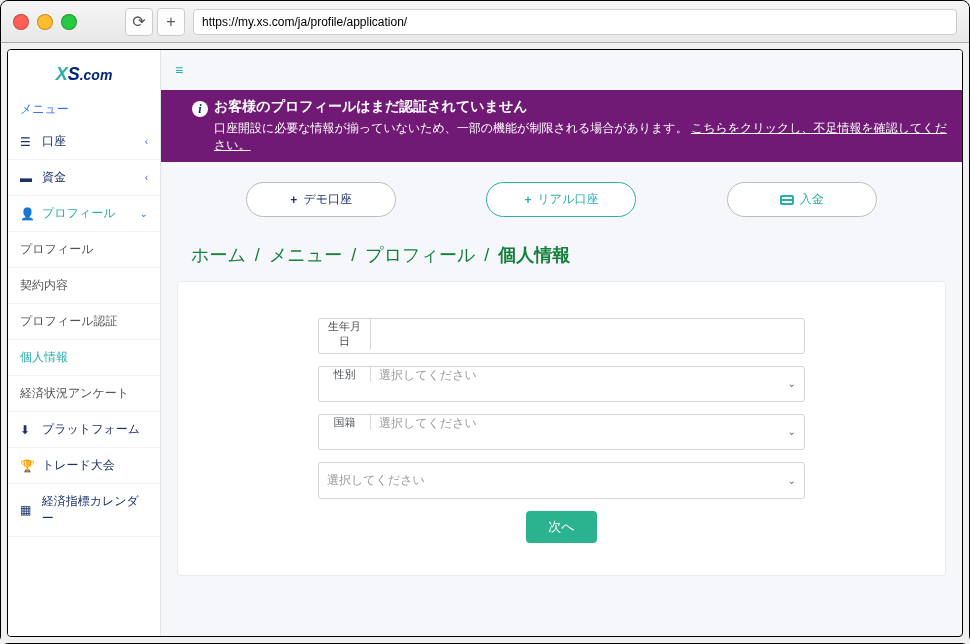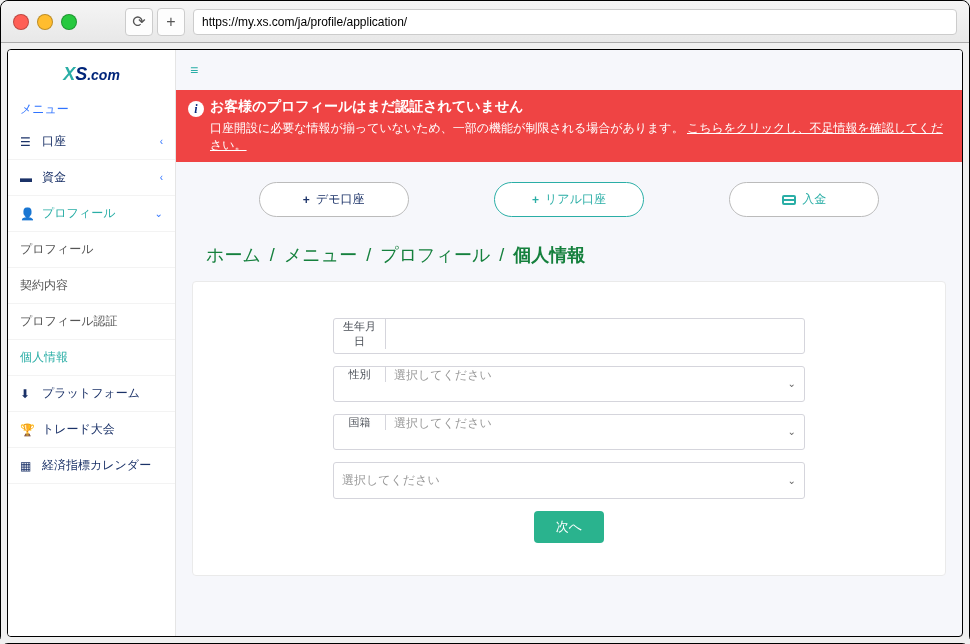--- a/index.html
+++ b/index.html
@@ -12,21 +12,21 @@
 .dot.red { background: #ff5f56; }
 .dot.yellow { background: #ffbd2e; }
 .dot.green { background: #27c93f; }
 .tb-btn { width: 28px; height: 28px; border: 1px solid #ccc; border-radius: 4px; background: #fdfdfd; display: flex; align-items: center; justify-content: center; margin-left: 4px; font-size: 16px; color: #555; }
 .browser-header .btns { display:flex; margin-left:108px; }
 .url { flex: 1; margin-left: 8px; height: 26px; border: 1px solid #ccc; border-radius: 4px; background: #fff; padding: 0 8px; font-size: 12px; line-height: 24px; overflow:hidden;}
 
 .browser-body { display: flex; height: calc(100% - 42px); background: #f0f0f0; padding: 6px; }
 .app { flex: 1; background: #f6f7fb; border: 1px solid #000; display: flex; border-radius: 4px; overflow: hidden; position: relative; }
 
-.sidebar { width: 168px; background: #fff; border-right: 1px solid #e5e5e5; }
+.sidebar { width: 153px; background: #fff; border-right: 1px solid #e5e5e5; }
 .logo { padding: 14px 0 10px; text-align: center; font-weight: 700; font-size: 18px; font-style: italic; }
 .logo .x { color: #2aaea6; }
 .logo .s { color: #00257a; }
 .logo .dot-com { color: #00257a; font-size: 14px; }
 .menu-title { font-size: 12px; color: #2f73ff; padding: 6px 12px; }
 .nav-item { display: flex; align-items: center; padding: 9px 12px; font-size: 12px; color: #1b3268; border-bottom: 1px solid #f3f3f3; cursor: pointer; }
 .nav-item .icon { width: 14px; display: inline-block; margin-right: 8px; font-size: 12px; color: #1b3268; }
 .nav-item .chev { margin-left: auto; font-size: 10px; color: #2f73ff; }
 .nav-item.active { color: #2aaea6; }
 .nav-item.active .icon { color: #2aaea6; }
@@ -36,21 +36,21 @@
 .main { flex: 1; display: flex; flex-direction: column; }
 .topbar { height: 40px; display: flex; align-items: center; padding: 0 14px; font-size: 12px; color: #1b3268; background: #f6f7fb; }
 .ham { color:#2aaea6; font-size:14px; font-weight:bold; letter-spacing: -1px; }
 .topbar .right { margin-left: auto; display: flex; align-items: center; gap: 20px; }
 .lang { color:#1b3268; }
 .flag { display:inline-block; width:10px; height:10px; background:#fff; border:1px solid #ddd; border-radius:50%; position:relative; vertical-align:-1px; margin-right:4px;}
 .flag::after{content:""; position:absolute; left:2px; top:2px; width:5px; height:5px; background:#e03131; border-radius:50%;}
 .logout { color:#2aaea6; }
 .logout::before { content:"↪ "; }
 
-.banner { background: #ef4444; color:#fff; padding: 8px 14px 8px 12px; }
+.banner { background: #701a75; color:#fff; padding: 8px 14px 8px 31px; }
 .banner .title { font-size: 14px; font-weight: 700; margin-bottom: 3px; }
 .banner .title .i { display:inline-block; width:16px; height:16px; border-radius:50%; background:#fff; color:#0a2a7f; text-align:center; line-height:16px; font-style:italic; font-family: serif; font-weight:bold; font-size:12px; margin-right:6px; vertical-align:-2px;}
 .banner .desc { font-size: 12px; padding-left: 22px; }
 .banner .link { text-decoration: underline; }
 
 .actions { display: flex; justify-content: space-around; padding: 20px 40px 26px; }
 .pill { min-width: 150px; padding: 8px 28px; border: 1px solid #bbb; border-radius: 22px; font-size: 12px; display: flex; align-items: center; justify-content: center; gap:6px; cursor: pointer; background:#fff; }
 .pill.demo { color:#1b3268; }
 .pill.real { color:#2aaea6; border-color:#2aaea6; }
 .pill.deposit { color:#2aaea6; }
@@ -112,20 +112,21 @@
         <div class="nav-item active">
           <span class="icon">👤</span>
           <span>プロフィール</span>
           <span class="chev">⌄</span>
         </div>
 
         <div class="nav-sub">プロフィール</div>
         <div class="nav-sub">契約内容</div>
         <div class="nav-sub">プロフィール認証</div>
         <div class="nav-sub current">個人情報</div>
+        <div class="nav-sub">経済状況アンケート</div>
 
         <div class="nav-item">
           <span class="icon">⬇</span>
           <span>プラットフォーム</span>
         </div>
         <div class="nav-item">
           <span class="icon">🏆</span>
           <span>トレード大会</span>
         </div>
         <div class="nav-item">

